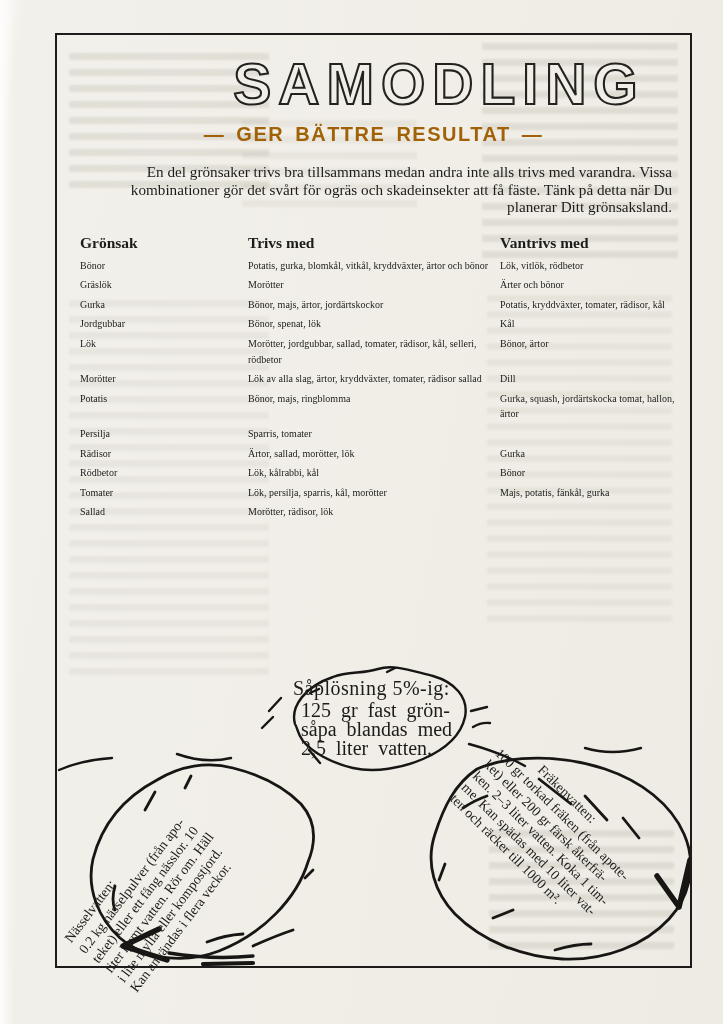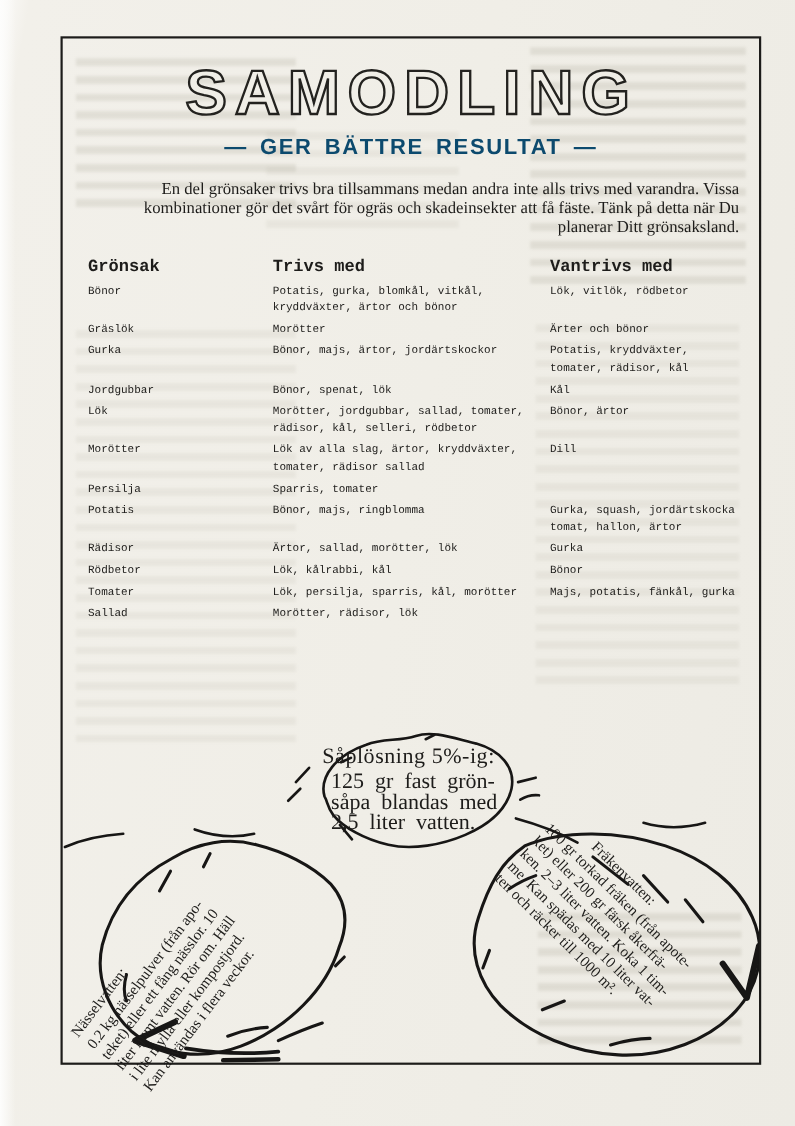--- a/index.html
+++ b/index.html
@@ -19,31 +19,31 @@
   }
   .frame{
     position:absolute;left:55px;top:33px;width:633px;height:931px;
     border:2px solid #1d1c1a;
   }
   
   .ghost{position:absolute;pointer-events:none;filter:blur(1.3px);opacity:.22;}
   .ghost-lines{background:repeating-linear-gradient(#a8a494 0px,#a8a494 7px, transparent 7px, transparent 16px);}
   .ghost-soft{opacity:.12;}
 
-  .title-wrap{position:absolute;left:0;top:14px;width:100%;text-align:center;}
+  .title-wrap{position:absolute;left:0;top:14px;width:100%;text-align:right;padding-left:29px;}
   .subtitle{
     position:absolute;left:0;top:88px;width:100%;text-align:center;
     font-family:"Liberation Sans", sans-serif;font-weight:700;
-    font-size:20px;letter-spacing:1.5px;word-spacing:4px;color:#0c4a6e;
+    font-size:20px;letter-spacing:1.5px;word-spacing:4px;color:#a16207;
   }
   .intro{
     position:absolute;left:23px;top:128px;width:592px;
     font-size:15.2px;line-height:17.5px;text-align:right;
   }
-  .ptable{position:absolute;left:23px;top:200px;right:2px;font-family:Liberation Mono, monospace;}
+  .ptable{position:absolute;left:23px;top:200px;right:2px;}
   .trow{
     display:grid;grid-template-columns:168px 252px 1fr;
     margin-bottom:4px;font-size:10px;line-height:15.6px;
   }
   .trow .cell{padding-right:10px;}
   .thead{font-weight:700;font-size:15.5px;margin-bottom:7px;}
 
   .blob-svg{position:absolute;left:0;top:613px;width:633px;height:318px;}
 
   .soap-note{
@@ -114,28 +114,28 @@
       <div class="cell">Lök</div>
       <div class="cell">Morötter, jordgubbar, sallad, tomater, rädisor, kål, selleri, rödbetor</div>
       <div class="cell">Bönor, ärtor</div>
     </div>
     <div class="trow">
       <div class="cell">Morötter</div>
       <div class="cell">Lök av alla slag, ärtor, kryddväxter, tomater, rädisor sallad</div>
       <div class="cell">Dill</div>
     </div>
     <div class="trow">
+      <div class="cell">Potatis</div>
+      <div class="cell">Bönor, majs, ringblomma</div>
+      <div class="cell">Gurka, squash, jordärtskocka tomat, hallon, ärtor</div>
+    </div>
+    <div class="trow">
       <div class="cell">Persilja</div>
       <div class="cell">Sparris, tomater</div>
       <div class="cell"></div>
-    </div>
-    <div class="trow">
-      <div class="cell">Potatis</div>
-      <div class="cell">Bönor, majs, ringblomma</div>
-      <div class="cell">Gurka, squash, jordärtskocka tomat, hallon, ärtor</div>
     </div>
     <div class="trow">
       <div class="cell">Rädisor</div>
       <div class="cell">Ärtor, sallad, morötter, lök</div>
       <div class="cell">Gurka</div>
     </div>
     <div class="trow">
       <div class="cell">Rödbetor</div>
       <div class="cell">Lök, kålrabbi, kål</div>
       <div class="cell">Bönor</div>

